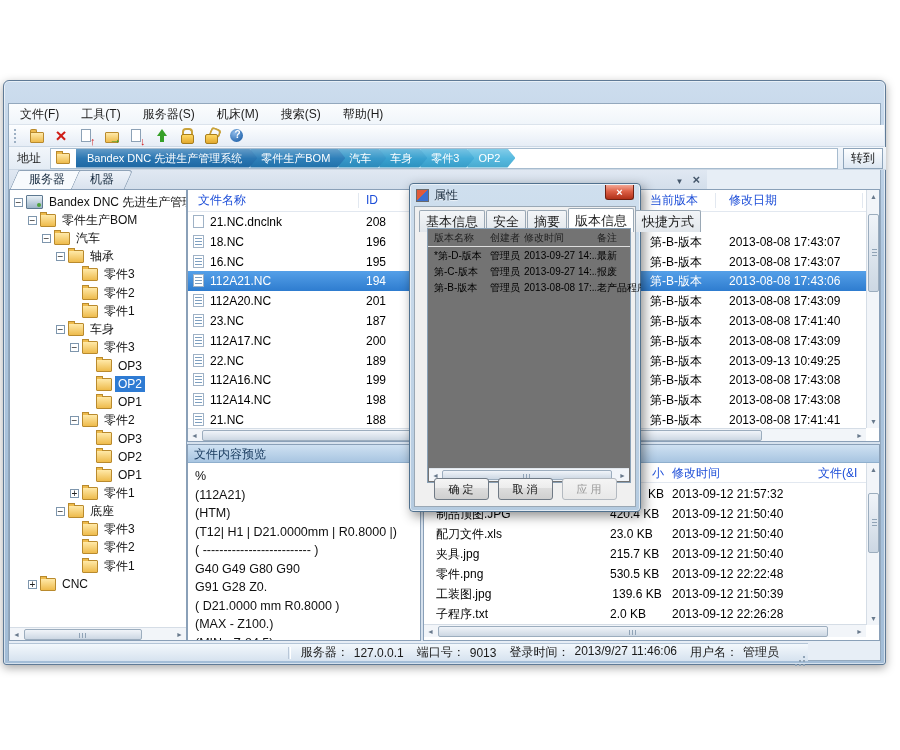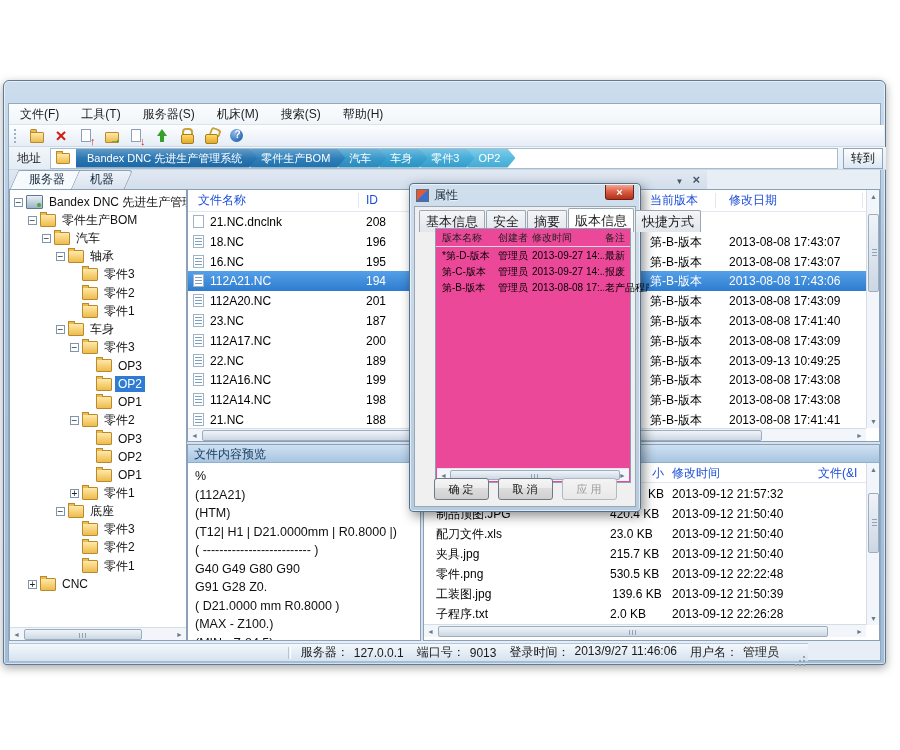--- a/index.html
+++ b/index.html
@@ -142,21 +142,21 @@
   .dlg-title-text{font-size:12px;color:#14273a;text-shadow:0 1px 1px rgba(255,255,255,.8)}
   .dlg-close{margin-left:auto;width:27px;height:14px;align-self:flex-start;margin-top:0;
     background:linear-gradient(#f3a795,#dd6046 45%,#b03018);border:1px solid #6e2012;border-top:none;
     border-radius:0 0 3px 3px;display:flex;align-items:center;justify-content:center}
   .dlg-close::after{content:"×";color:#fff;font-size:11px;font-weight:bold;line-height:11px}
   .dlg-body{position:absolute;left:4px;right:4px;top:22px;bottom:4px;background:#f0f0f0;border:1px solid #9aa8b5}
   .dlg-tabs{position:absolute;left:4px;top:3px;display:flex}
   .dtab{font-size:13px;padding:2px 6px 1px;border:1px solid #9aa8b5;border-bottom:none;margin-right:1px;
     background:linear-gradient(#f3f5f7,#e2e7ec);border-radius:2px 2px 0 0;color:#1c1c1c;white-space:nowrap}
   .dtab.active{background:#fff;padding-top:3px;margin-top:-2px}
-  .dlg-list{position:absolute;left:20px;right:4px;top:21px;height:253px;background:#ec4899;border:1px solid #89a0b5}
+  .dlg-list{position:absolute;left:12px;right:4px;top:21px;height:253px;background:#737373;border:1px solid #89a0b5}
   .dl-head{position:absolute;left:0;top:0;right:0;height:17px;border-bottom:1px solid #dedede}
   .dl-colcell{position:absolute;top:0;line-height:17px;font-size:10px;color:#222;white-space:nowrap}
   .dl-row{position:absolute;left:0;right:0;height:16px}
   .dl-cell{position:absolute;top:0;line-height:16px;font-size:10px;color:#000;white-space:nowrap;overflow:hidden}
   .dc0{left:6px;width:54px}.dc1{left:62px;width:33px}.dc2{left:96px;width:72px}.dc3{left:169px;width:44px}
   .dlg-hscroll{position:absolute;left:1px;right:1px;bottom:1px;height:12px;background:#f2f5f9;border-top:1px solid #dfe5ec}
   .dlg-btns{position:absolute;left:0;right:0;bottom:6px;display:flex;justify-content:center;gap:9px}
   .dbtn{width:53px;height:20px;font-size:11px;display:flex;align-items:center;justify-content:center;color:#111;
     border:1px solid #707a85;border-radius:3px;background:linear-gradient(#f5f5f5,#ececec 45%,#dddddd 46%,#cfcfcf)}
   .dbtn.disabled{color:#9a9a9a;border-color:#b3b9c0;background:linear-gradient(#f4f4f4,#e8e8e8)}

